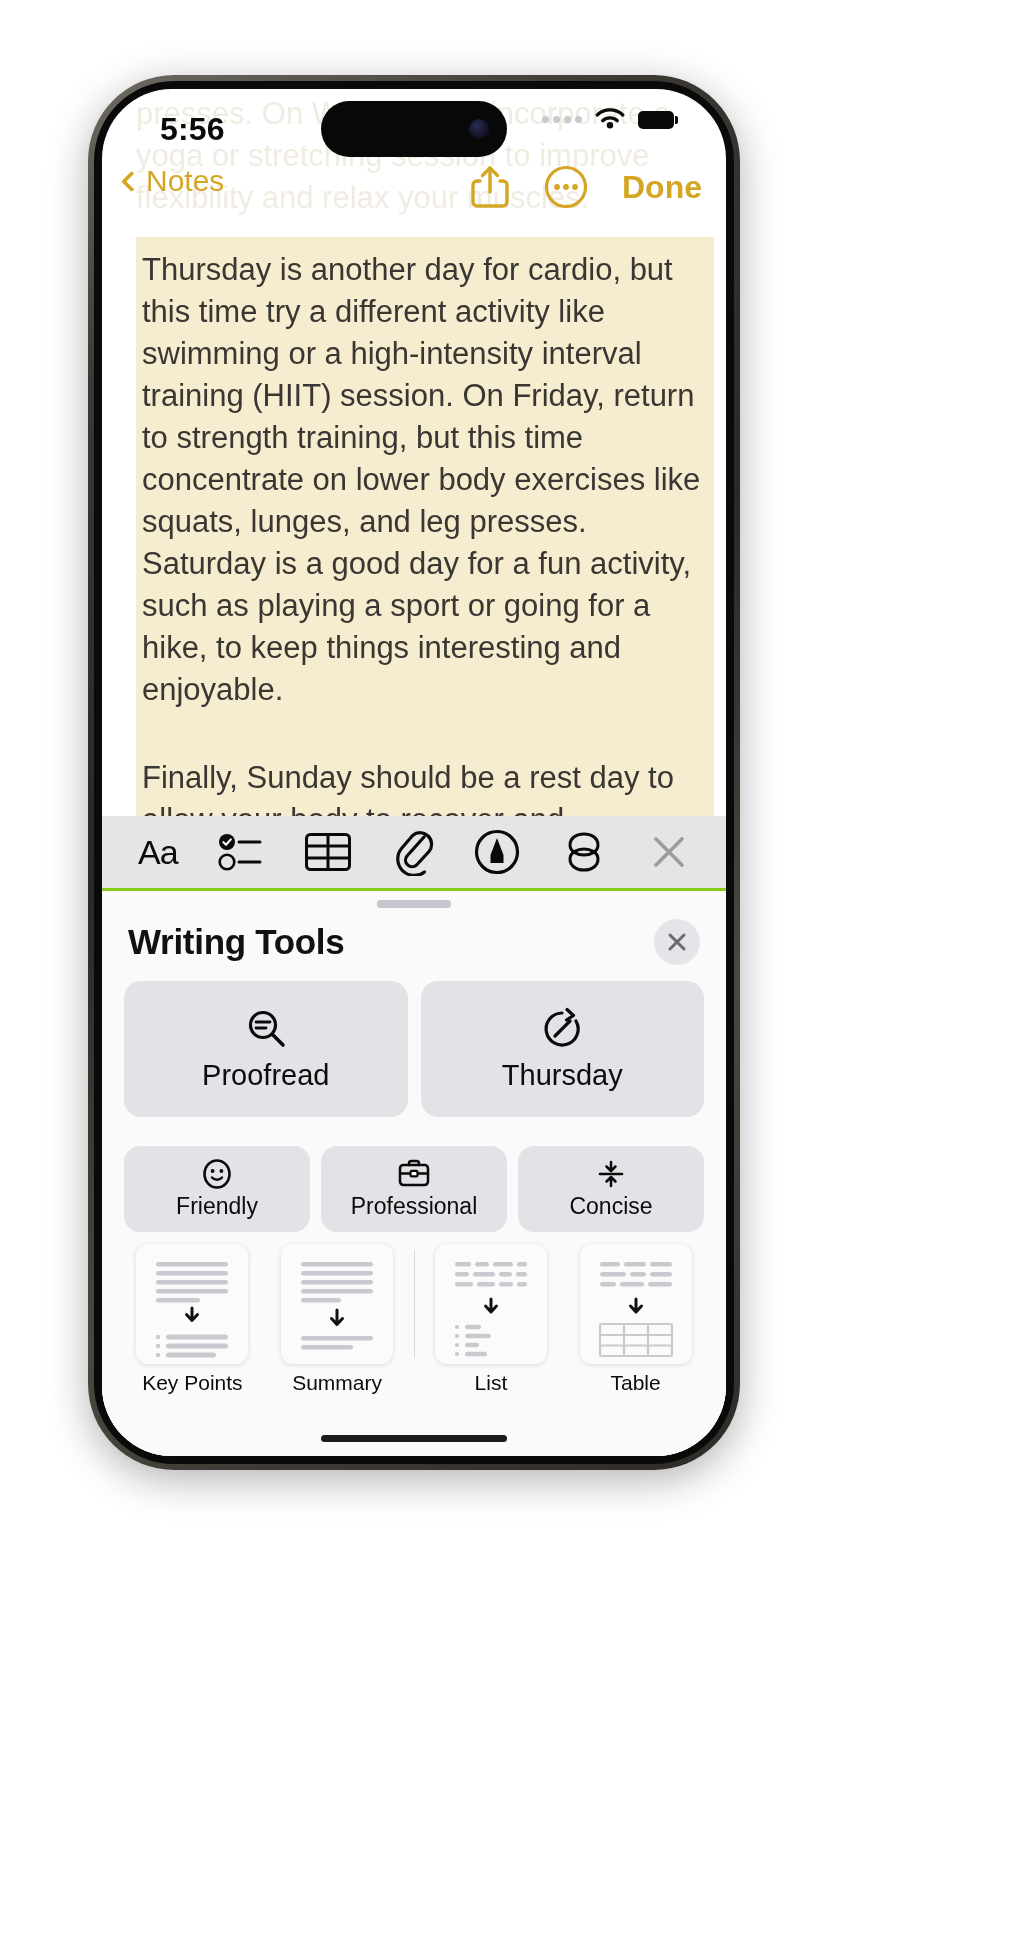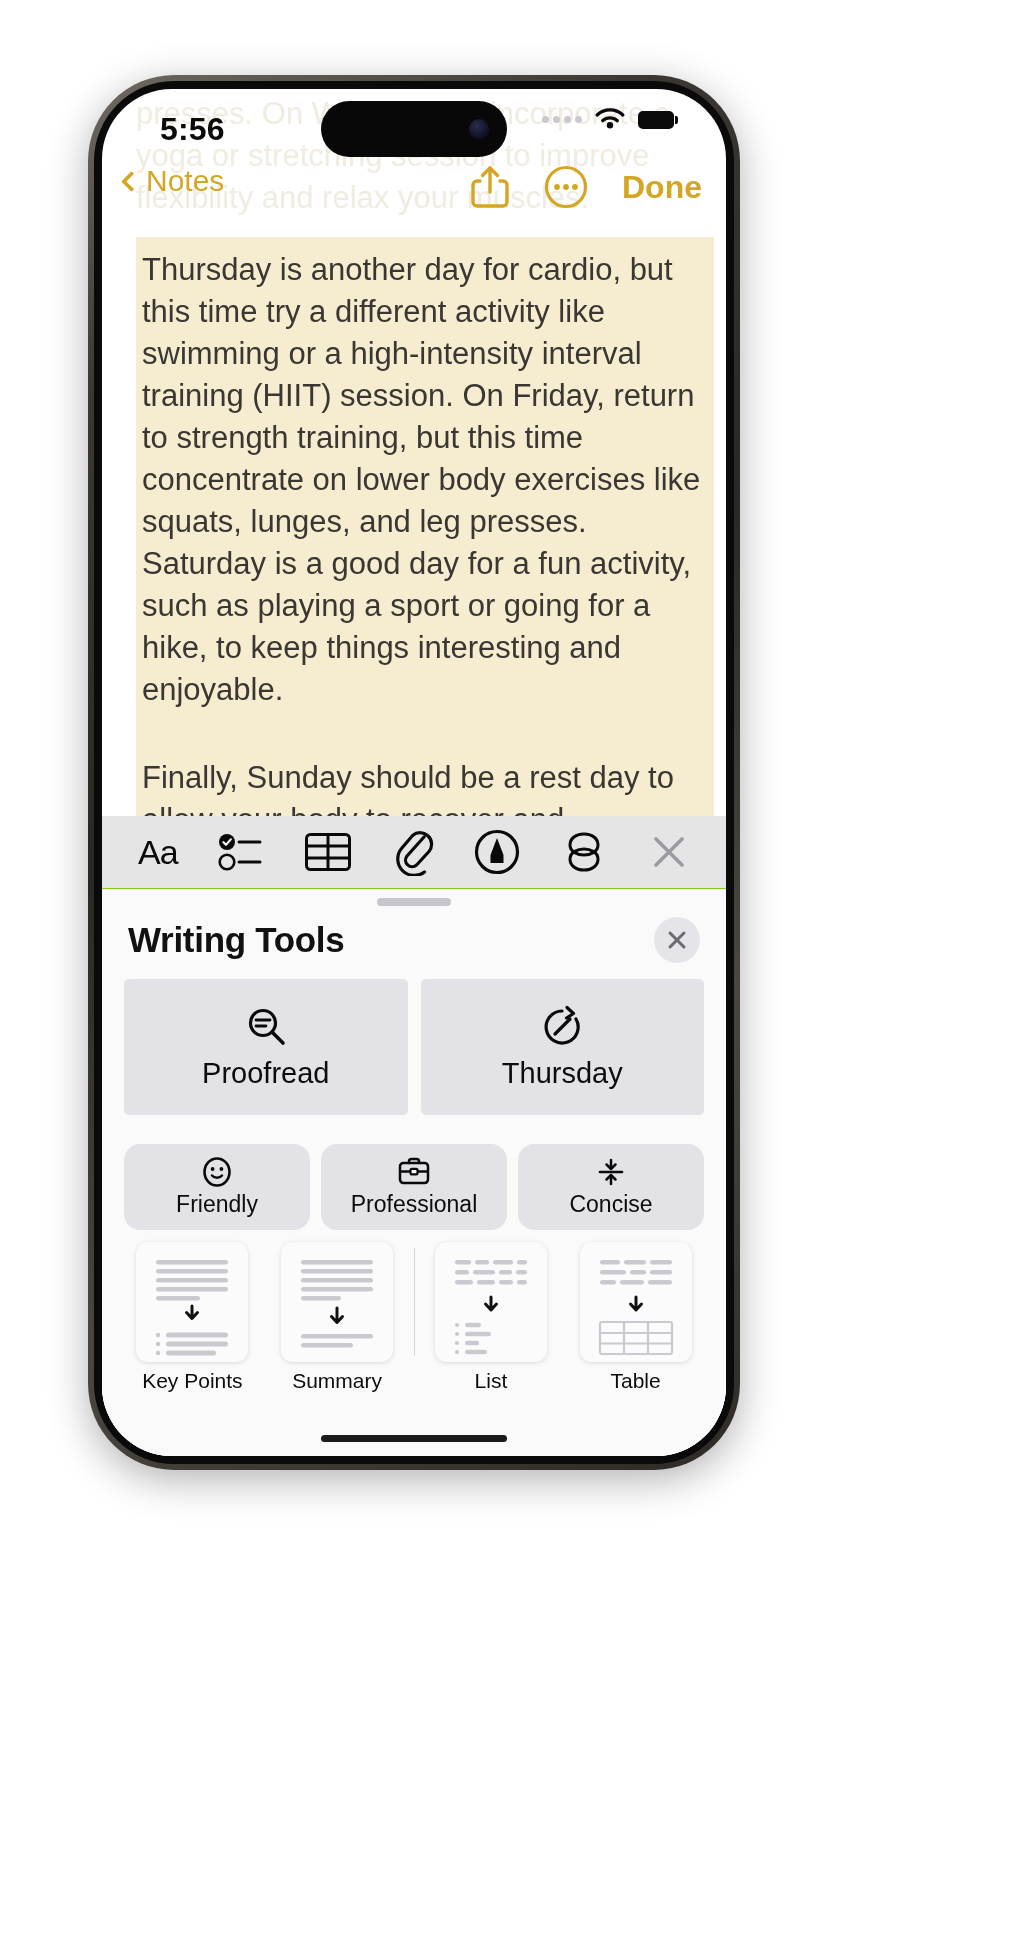--- a/index.html
+++ b/index.html
@@ -152,40 +152,40 @@
     z-index: 25;
   }
   .fmt-item { display: flex; align-items: center; justify-content: center; }
   .aa { font-size: 34px; color: #0a0a0a; letter-spacing: -1px; }
 
   
   .sheet {
     position: absolute; left: 0; right: 0; bottom: 0; height: 568px;
     background: #fafafa;
     z-index: 26;
-    border-top: 1px solid #84cc16;
+    border-top: 3px solid #84cc16;
   }
   .grabber {
     position: absolute; left: 50%; transform: translateX(-50%);
     top: 9px; width: 74px; height: 8px; border-radius: 4px; background: #c6c6cc;
   }
   .sheet-head {
     display: flex; align-items: center; justify-content: space-between;
     padding: 28px 26px 0 26px;
   }
   .sheet-title { font-size: 35px; font-weight: bold; color: #111; letter-spacing: -.3px; }
   .close-btn {
     width: 46px; height: 46px; border-radius: 50%;
     background: #e4e4e9;
     display: flex; align-items: center; justify-content: center;
   }
 
   .row-big { display: flex; gap: 13px; padding: 16px 22px 0 22px; }
   .card-big {
-    flex: 1; height: 136px; border-radius: 5px; background: #e2e2e7;
+    flex: 1; height: 136px; border-radius: 17px; background: #e2e2e7;
     display: flex; flex-direction: column; align-items: center; justify-content: center;
     gap: 8px;
   }
   .card-big .lbl { font-size: 29px; color: #0c0c0c; }
 
   .row-mid { display: flex; gap: 11px; padding: 14px 22px 0 22px; margin-top: 15px; }
   .card-mid {
     flex: 1; height: 86px; border-radius: 16px; background: #e2e2e7;
     display: flex; flex-direction: column; align-items: center; justify-content: center;
     gap: 3px;

